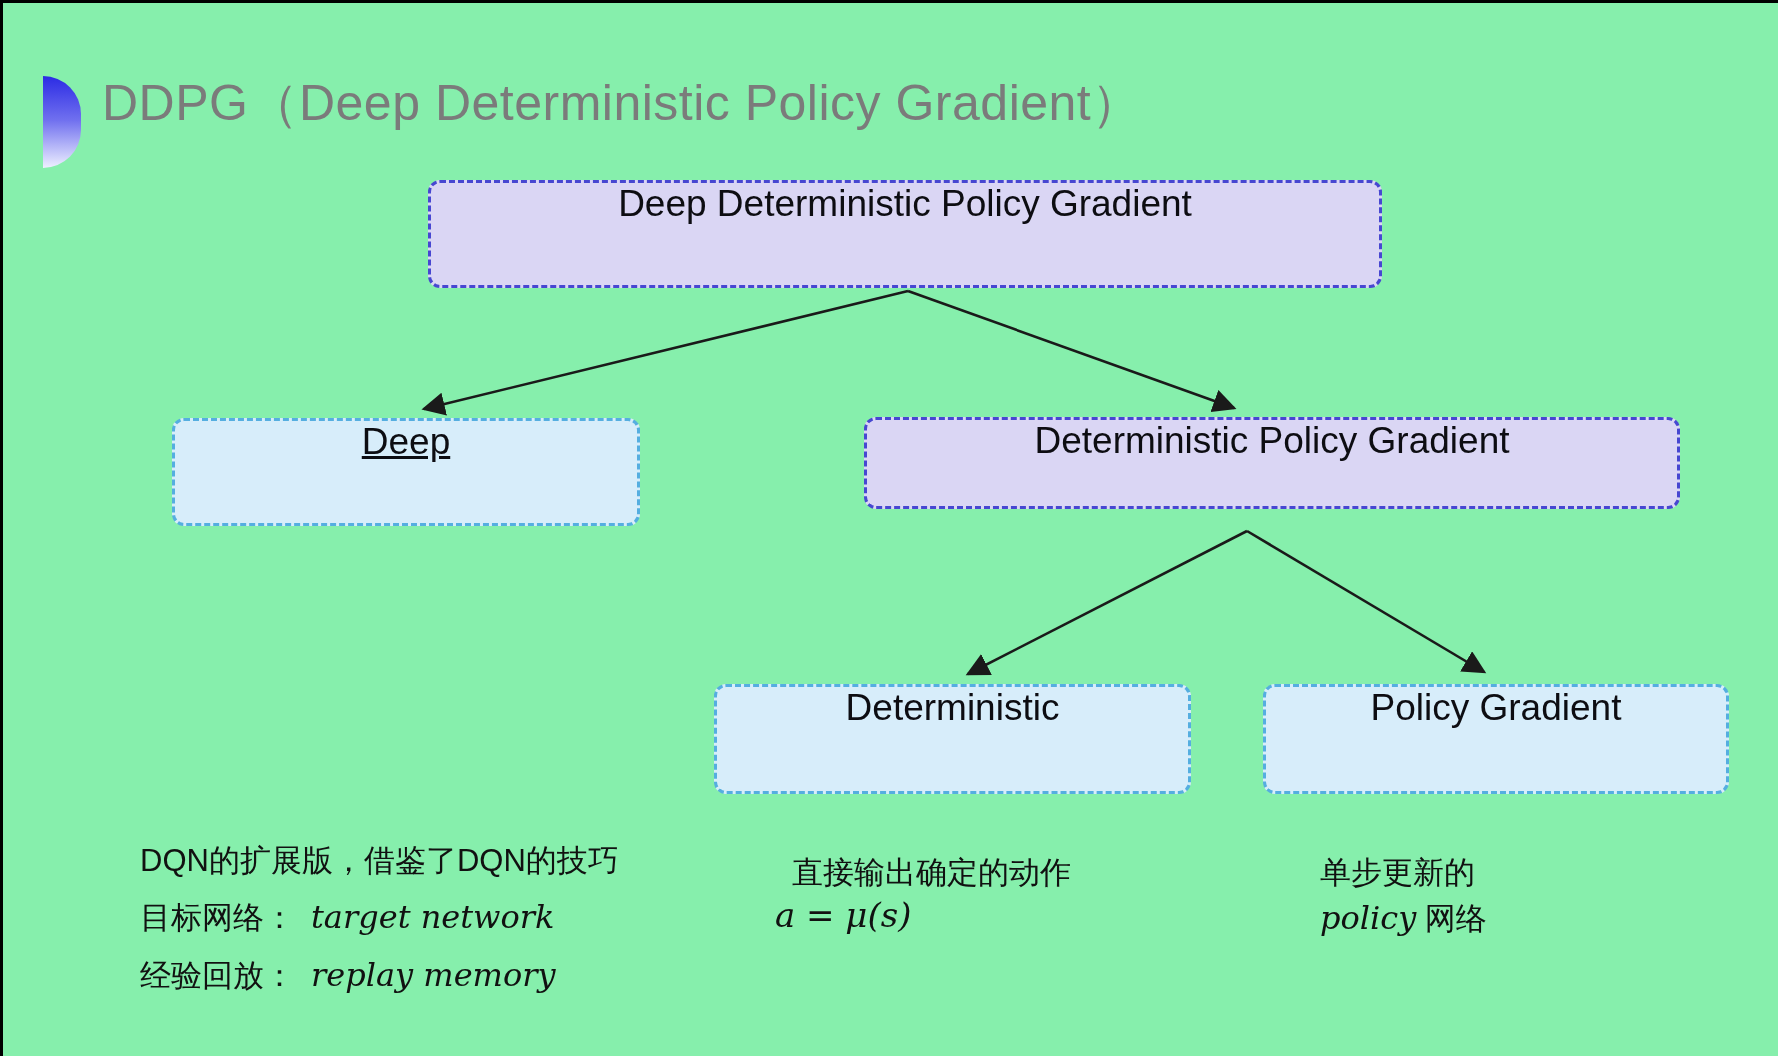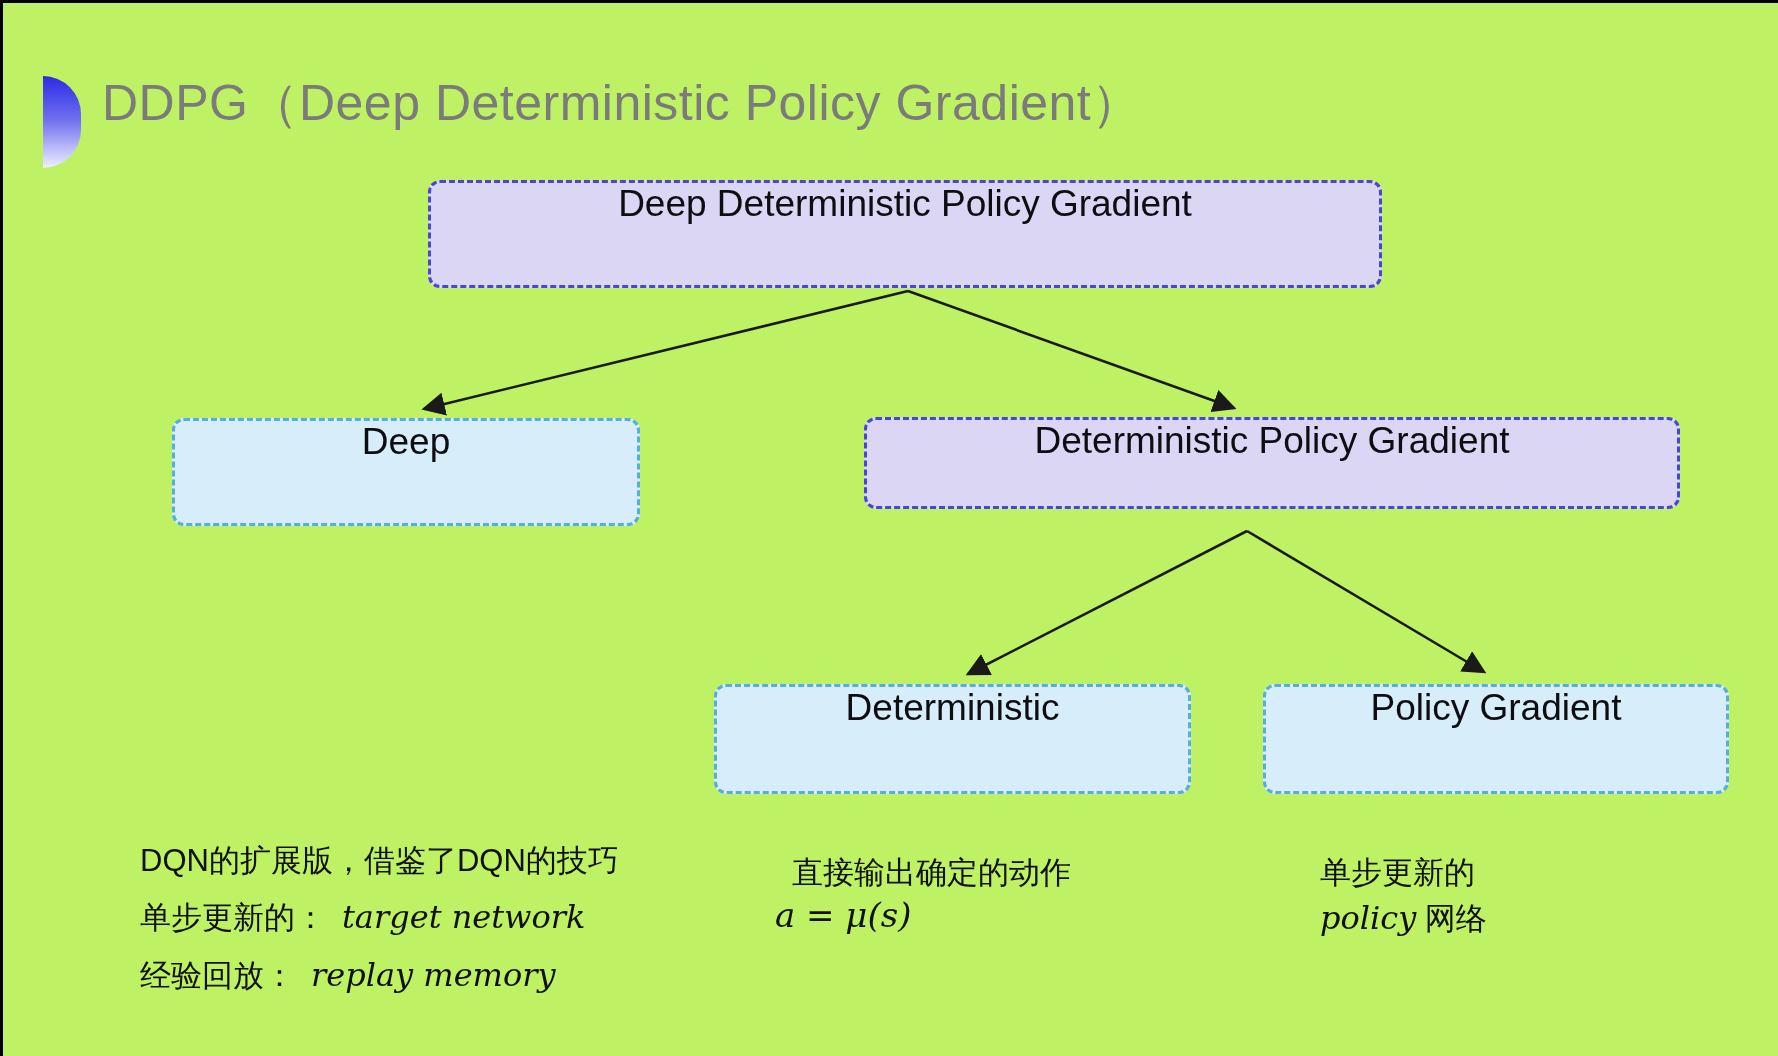--- a/index.html
+++ b/index.html
@@ -1,38 +1,38 @@
 <!DOCTYPE html>
 <html style="--accent-blue: #2b2be4; --title-gray: #7b7b7b; --purple-fill: #dad6f4; --purple-border: #4747d1; --cyan-fill: #d7edfa; --cyan-border: #55aee0; --arrow-color: #1a1a1a;"><head>
 <meta charset="utf-8">
 <style>
   html,body{margin:0;padding:0;background:#ffffff;}
   body{width:1778px;height:1056px;overflow:hidden;
        font-family:"Liberation Sans","DejaVu Sans",sans-serif;}
-  .slide{position:relative;width:1778px;height:1056px;background:#bef264;}
+  .slide{position:relative;width:1778px;height:1056px;background:#86efac;}
 
   
   .edge-top{position:absolute;left:0;top:0;width:100%;height:3px;background:#000;}
   .edge-left{position:absolute;left:0;top:0;width:3px;height:100%;background:#000;}
 
   
   .title-accent{position:absolute;left:43px;top:76px;width:38px;height:92px;
     background:linear-gradient(180deg,var(--accent-blue,#2b2be4) 0%,#7070ef 48%,#eef0ff 100%);
     border-radius:0 46px 46px 0 / 0 46px 46px 0;}
   .slide-title{position:absolute;left:102px;top:72px;font-size:50px;line-height:62px;
     color:var(--title-gray,#7b7b7b);font-weight:500;letter-spacing:.5px;white-space:nowrap;}
 
   
   .node{position:absolute;display:flex;align-items:flex-start;justify-content:center;
     border-radius:12px;border:3px dashed #000;font-size:37px;font-weight:500;
     color:#0d0d12;white-space:nowrap;box-sizing:border-box;}
   .node-purple{background:var(--purple-fill,#dad6f4);border-color:var(--purple-border,#4747d1);}
   .node-cyan{background:var(--cyan-fill,#d7edfa);border-color:var(--cyan-border,#55aee0);}
   .node-root{left:428px;top:180px;width:954px;height:108px;}
-  .node-deep{left:172px;top:418px;width:468px;height:108px;}
+  .node-deep{left:172px;top:418px;width:468px;height:108px;text-decoration:underline;}
   .node-dpg{left:864px;top:417px;width:816px;height:92px;}
   .node-det{left:714px;top:684px;width:477px;height:110px;}
   .node-pg{left:1263px;top:684px;width:466px;height:110px;}
 
   
   .arrows{position:absolute;left:0;top:0;width:1778px;height:1056px;pointer-events:none;}
   .arrows line{stroke:var(--arrow-color,#1a1a1a);stroke-width:2.6;}
   .arrows .arrow-head{fill:var(--arrow-color,#1a1a1a);}
 
   
@@ -82,21 +82,21 @@
   <div class="node node-cyan node-det">
     <span>Deterministic</span>
   </div>
 
   <div class="node node-cyan node-pg">
     <span>Policy Gradient</span>
   </div>
 
   <div class="ann" style="left:140px;top:840px;width:540px;">DQN的扩展版，借鉴了DQN的技巧</div>
   <div class="ann" style="left:140px;top:897px;width:540px;">
-    <span>单步更新的：</span><span class="math gap">target network</span>
+    <span>目标网络：</span><span class="math gap">target network</span>
   </div>
   <div class="ann" style="left:140px;top:955px;width:540px;">
     <span>经验回放：</span><span class="math gap">replay memory</span>
   </div>
 
   <div class="ann" style="left:792px;top:852px;width:430px;">直接输出确定的动作</div>
   <div class="ann formula" style="left:775px;top:895px;width:430px;">a = μ(s)</div>
 
   <div class="ann" style="left:1320px;top:898px;width:380px;">
     <span class="math">policy</span><span> 网络</span>

